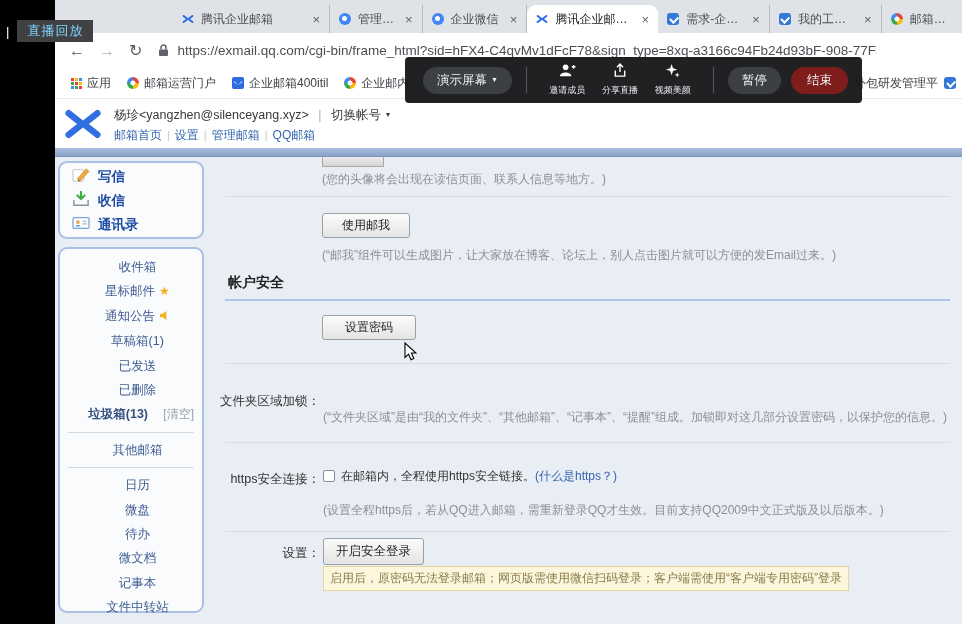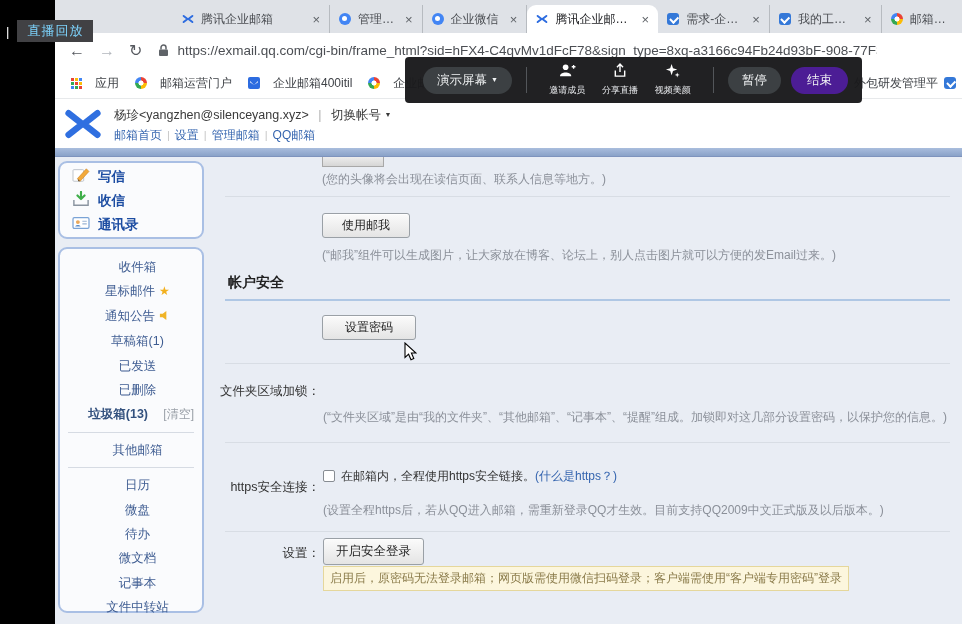--- a/index.html
+++ b/index.html
@@ -27,21 +27,21 @@
 
   
   .toolbar{position:absolute;left:0;top:33px;width:907px;height:35px;background:#fff;display:flex;align-items:center;}
   .navbtn{font-size:16px;color:#55585e;margin-left:14px;cursor:default;}
   .navbtn.disabled{color:#b2b6bc;}
   .lockwrap{margin-left:16px;display:inline-flex;}
   .url{margin-left:8px;font-size:13.5px;color:#4b4e53;white-space:nowrap;overflow:hidden;max-width:700px;}
 
   
   .bookmarks{position:absolute;left:0;top:68px;width:907px;height:31px;background:#fff;border-bottom:1px solid #e7e9eb;display:flex;align-items:center;font-size:12px;color:#3f4247;}
-  .bm-item{display:inline-flex;align-items:center;gap:13px;margin-left:16px;white-space:nowrap;}
+  .bm-item{display:inline-flex;align-items:center;gap:5px;margin-left:16px;white-space:nowrap;}
   .apps-grid{width:11px;height:11px;position:relative;}
   .apps-grid i{position:absolute;width:3px;height:3px;background:#ea4335;left:0;top:0;
      box-shadow:4px 0 #fbbc05,8px 0 #4285f4,0 4px #34a853,4px 4px #ea4335,8px 4px #fbbc05,0 8px #4285f4,4px 8px #34a853,8px 8px #ea4335;}
   .exblue-sq{width:12px;height:12px;border-radius:2px;background:#2d6ce0;position:relative;}
   .exblue-sq:after{content:"";position:absolute;left:2px;top:4px;width:8px;height:4px;background:#fff;clip-path:polygon(0 0,50% 100%,100% 0,100% 30%,50% 100%,0 30%);}
   .bm-right{position:absolute;right:6px;display:inline-flex;align-items:center;gap:6px;white-space:nowrap;}
 
   
   .mail-header{position:absolute;left:0;top:99px;width:907px;height:49px;background:#fff;}
   .logo{position:absolute;left:5px;top:8px;}
@@ -85,21 +85,21 @@
   .notice{position:absolute;left:113px;top:409px;background:#fcf6dd;border:1px solid #e5d79b;color:#8a7b4a;font-size:12px;padding:3px 6px;white-space:nowrap;}
 
   .footer-bar{position:absolute;left:153px;top:437px;width:754px;height:30px;background:linear-gradient(#bccde4,#aabfdb);}
   .save-btn{position:absolute;left:14px;top:4px;padding:3px 12px;font-size:12.5px;font-weight:bold;color:#fff;background:linear-gradient(#71ad42,#4f8f26);border:1px solid #417d1e;border-radius:3px;text-shadow:0 1px 1px rgba(0,0,0,.3);cursor:default;}
   .cancel-link{position:absolute;left:84px;top:9px;font-size:12.5px;color:#3565af;text-decoration:none;}
 
   
   .share-overlay{position:absolute;left:405px;top:57px;width:457px;height:46px;background:rgba(26,26,28,.97);border-radius:4px;display:flex;align-items:center;z-index:50;}
   .pill{border-radius:15px;color:#f1f3f4;font-size:12.5px;padding:5px 14px;background:#3c4043;white-space:nowrap;cursor:default;}
   .pill.present{margin-left:18px;}
-  .pill.end{background:#4c1d95;margin-left:10px;margin-right:14px;padding:5px 16px;}
+  .pill.end{background:#7f1d1d;margin-left:10px;margin-right:14px;padding:5px 16px;}
   .vsep{width:1px;height:26px;background:#53565a;margin:0 14px;}
   .ovl-item{display:flex;flex-direction:column;align-items:center;justify-content:center;width:56px;gap:2px;}
   .ovl-item .olabel{font-size:9px;color:#e8eaed;white-space:nowrap;}
   .ovl-spacer{flex:1 1 auto;}
   .pill.present .caret{font-size:7px;vertical-align:2px;margin-left:4px;}
 
   
   .replay-badge{position:absolute;left:6px;top:20px;z-index:60;display:flex;align-items:center;color:#fff;font-size:13px;}
   .replay-badge .box{margin-left:8px;background:#414144;padding:2px 10px;color:#7dd3fc;letter-spacing:1px;}
 
@@ -286,25 +286,25 @@
 
         <span class="btn" style="position:absolute;left:112px;top:56px;">使用邮我</span>
         <div class="note" style="left:112px;top:90px;">(“邮我”组件可以生成图片，让大家放在博客、论坛上，别人点击图片就可以方便的发Email过来。)</div>
 
         <div class="sec-title">帐户安全</div>
         <div class="sec-underline"></div>
 
         <span class="btn" style="position:absolute;left:112px;top:158px;padding:3px 22px;">设置密码</span>
         <div class="hr" style="top:206px;"></div>
 
-        <div class="flabel" style="top:226px;">文件夹区域加锁：</div>
+        <div class="flabel" style="top:236px;">文件夹区域加锁：</div>
         <div class="note" style="left:113px;top:252px;">(“文件夹区域”是由“我的文件夹”、“其他邮箱”、“记事本”、“提醒”组成。加锁即对这几部分设置密码，以保护您的信息。)</div>
         <div class="hr" style="top:285px;"></div>
 
-        <div class="flabel" style="top:322px;">https安全连接：</div>
+        <div class="flabel" style="top:314px;">https安全连接：</div>
         <div class="https-row">
           <span class="checkbox"></span><span>在邮箱内，全程使用https安全链接。</span><a href="#">(什么是https？)</a>
         </div>
         <div class="note" style="left:113px;top:345px;">(设置全程https后，若从QQ进入邮箱，需重新登录QQ才生效。目前支持QQ2009中文正式版及以后版本。)</div>
         <div class="hr" style="top:374px;"></div>
 
         <div class="flabel" style="top:388px;">设置：</div>
         <span class="btn" style="position:absolute;left:113px;top:381px;padding:4px 12px;font-size:12.5px;">开启安全登录</span>
         <div class="notice">启用后，原密码无法登录邮箱；网页版需使用微信扫码登录；客户端需使用“客户端专用密码”登录</div>
       </div>

